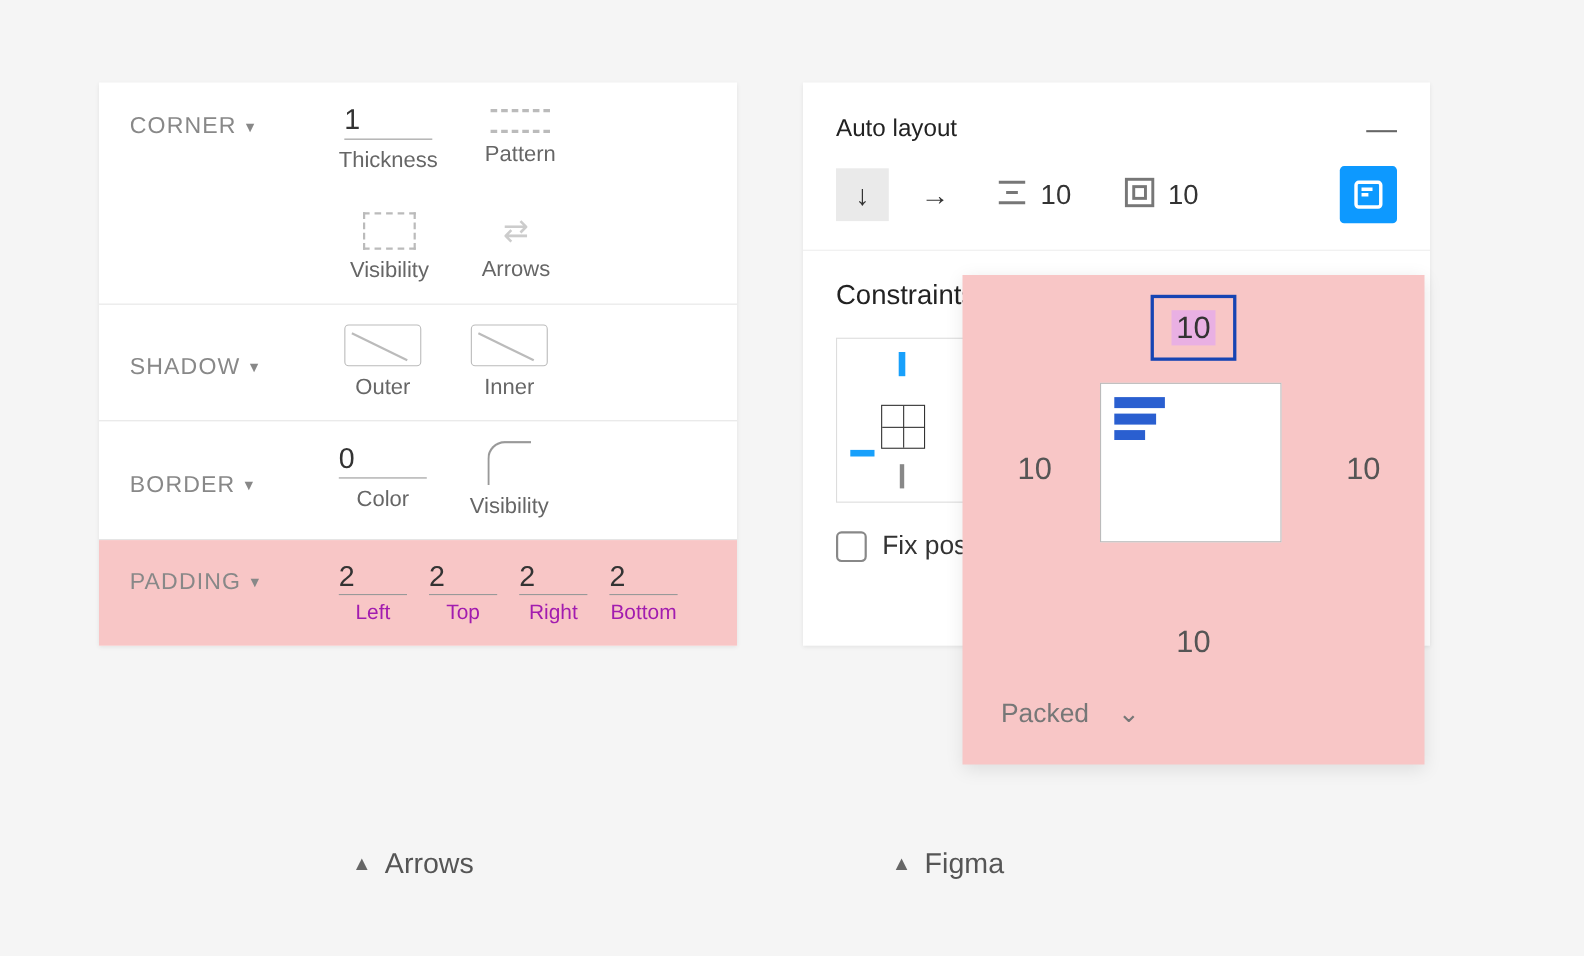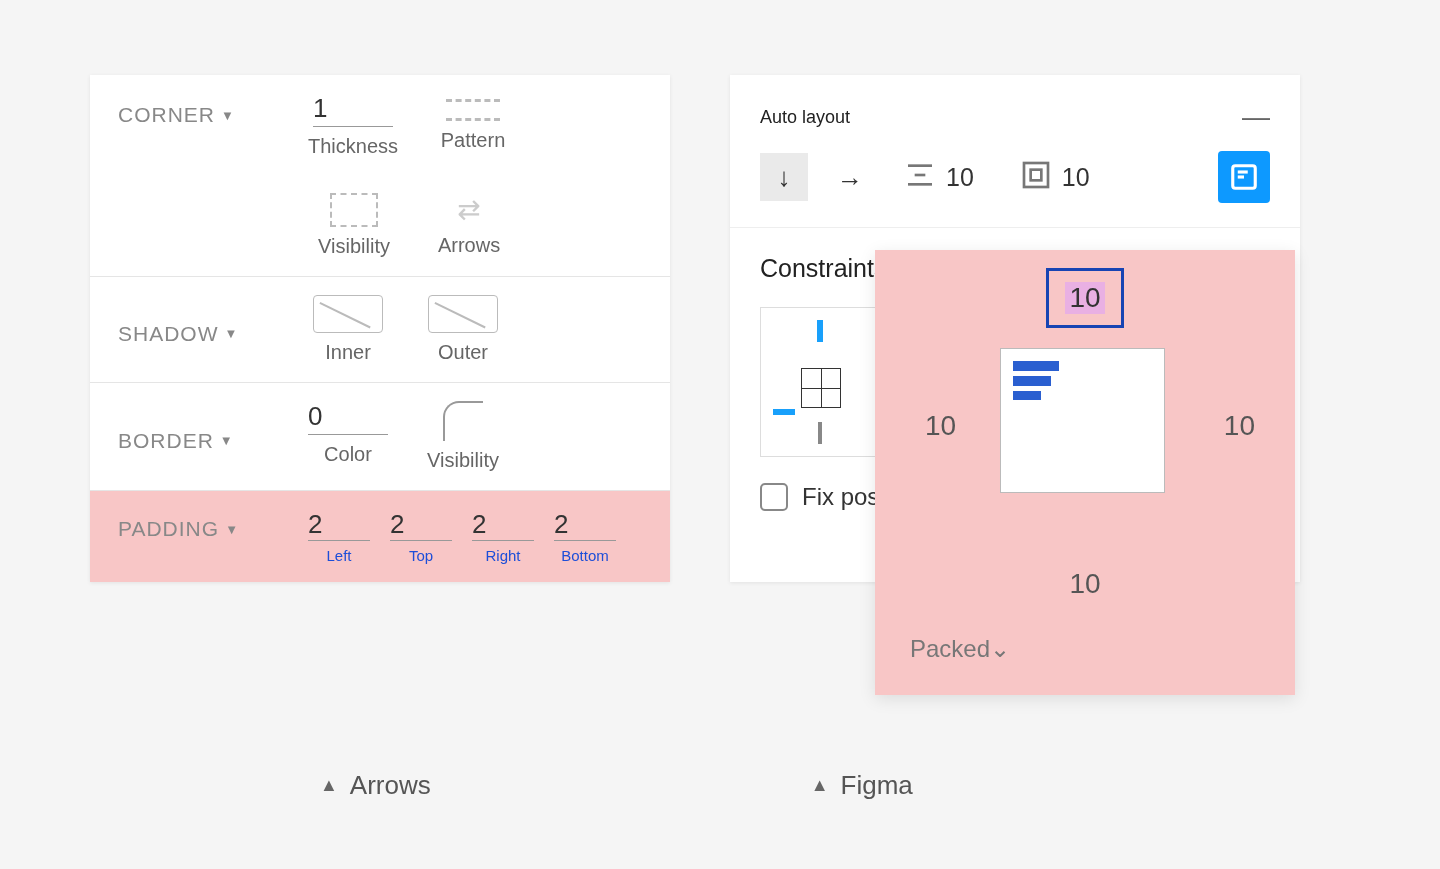--- a/index.html
+++ b/index.html
@@ -153,37 +153,37 @@
 .padding-item { display: flex; flex-direction: column; align-items: center; gap: 6px; }
 .padding-item input {
   width: 62px;
   border: none;
   border-bottom: 1px solid #999;
   font-size: 26px;
   color: #333;
   background: transparent;
   text-align: left;
 }
-.padding-item span { color: #1d4ed8; font-size: 15px; }
+.padding-item span { color: #a21caf; font-size: 19px; }
 
 
 .figma-panel {
   width: 570px;
   background: #fff;
   box-shadow: 0 1px 4px rgba(0,0,0,0.08);
   position: relative;
 }
 .figma-header {
   display: flex;
   justify-content: space-between;
   align-items: center;
   padding: 26px 30px 18px 30px;
 }
 .figma-title {
-  font-size: 18px;
+  font-size: 22px;
   color: #222;
   font-weight: 500;
 }
 .figma-collapse {
   font-size: 28px;
   color: #666;
 }
 .figma-controls-row {
   display: flex;
   align-items: center;
@@ -356,21 +356,21 @@
 }
 .pad-left { top: 160px; left: 50px; }
 .pad-right { top: 160px; right: 40px; }
 .pad-bottom { bottom: 95px; left: 50%; transform: translateX(-50%); }
 .packed-row {
   position: absolute;
   bottom: 32px;
   left: 35px;
   display: flex;
   align-items: center;
-  gap: 0;
+  gap: 26px;
   color: #777;
   font-size: 24px;
 }
 
 
 .caption-row {
   position: absolute;
   top: 770px;
   left: 90px;
   width: 1220px;
@@ -430,25 +430,25 @@
 
     <div class="axure-section">
       <div class="shadow-row">
         <div class="section-header">
           <span>SHADOW</span>
           <span class="caret">▼</span>
         </div>
         <div class="controls-row">
           <div class="control-item">
             <div class="shadow-box"></div>
-            <span class="control-label">Inner</span>
+            <span class="control-label">Outer</span>
           </div>
           <div class="control-item">
             <div class="shadow-box"></div>
-            <span class="control-label">Outer</span>
+            <span class="control-label">Inner</span>
           </div>
         </div>
       </div>
     </div>
 
     <div class="axure-section">
       <div class="corner-row">
         <div class="section-header">
           <span>BORDER</span>
           <span class="caret">▼</span>

